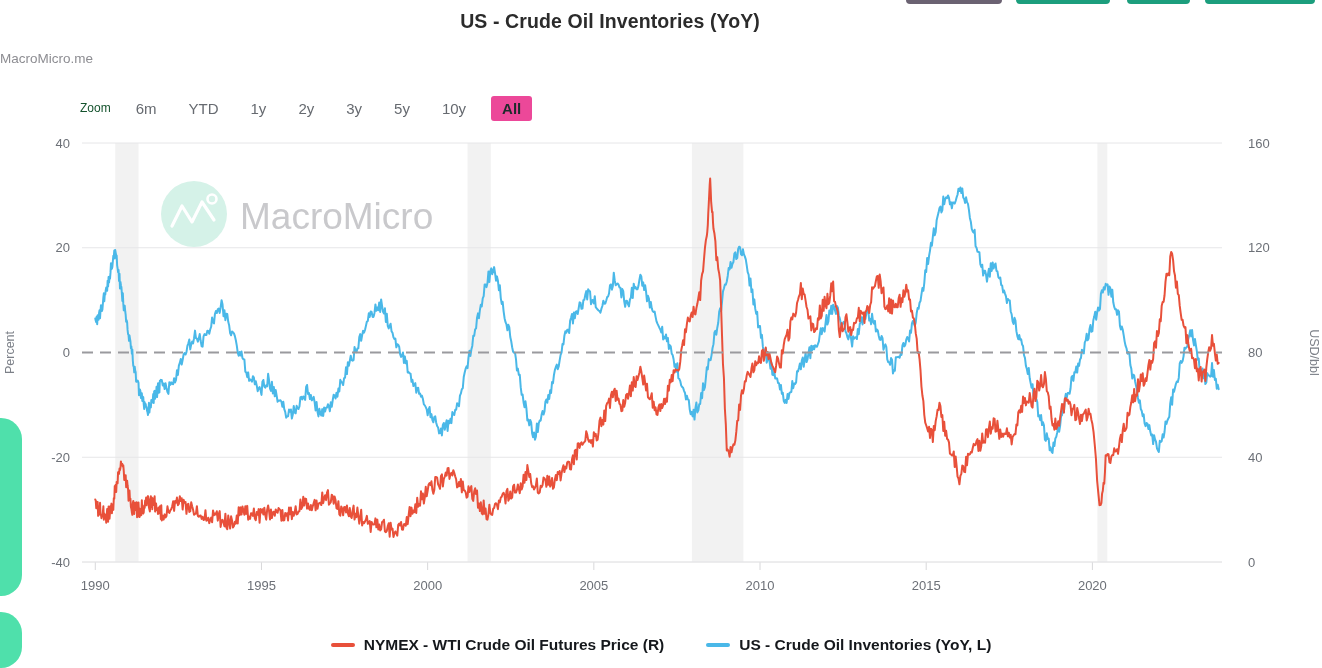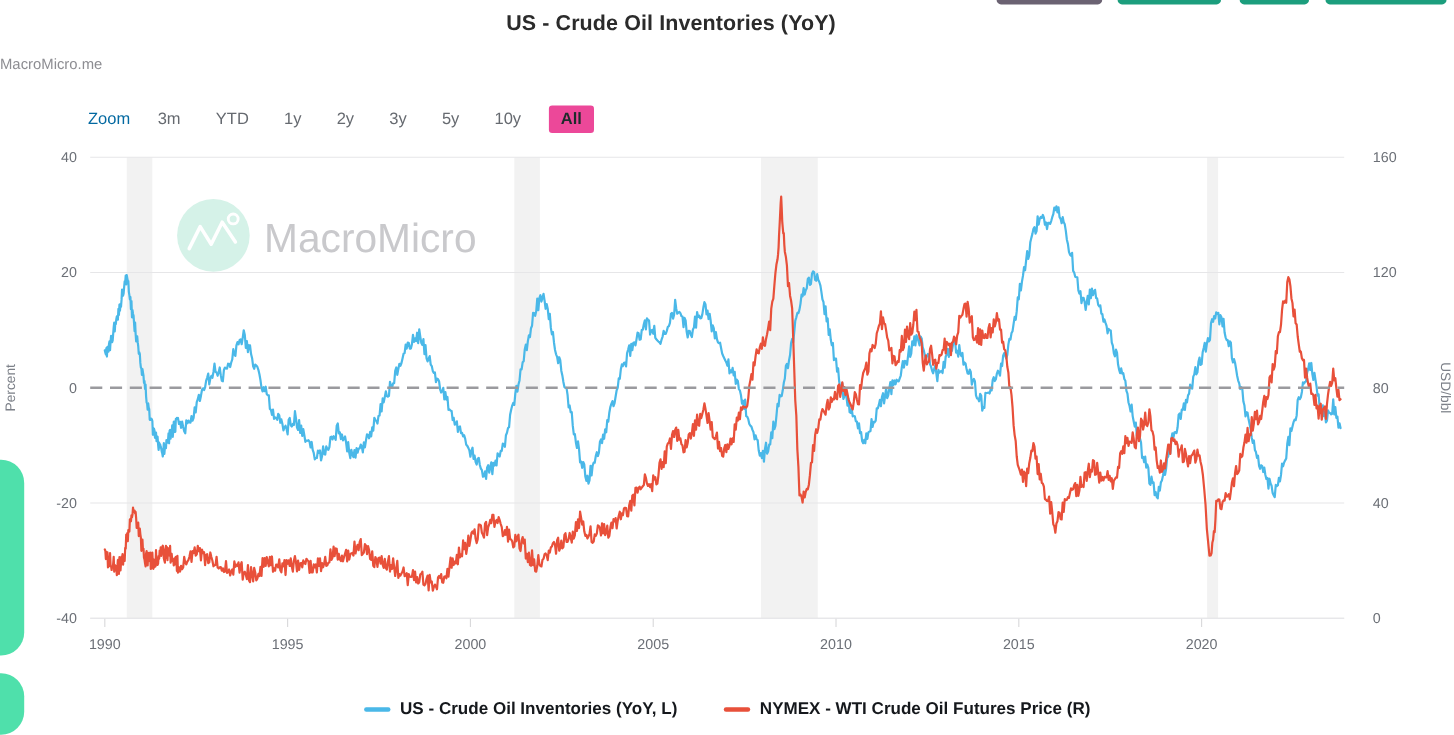--- a/index.html
+++ b/index.html
@@ -21,21 +21,21 @@
     position:absolute;top:10px;left:0;width:1220px;text-align:center;
     font-size:19.5px;font-weight:bold;color:#2b2b2b;letter-spacing:.1px;
   }
   .subtitle{
     position:absolute;top:51px;left:0;width:1322px;text-align:left;
     font-size:13.5px;color:#8d8d92;
   }
 
   
   .zoombar{position:absolute;top:93px;left:80px;height:30px;display:flex;align-items:center;}
-  .zoomlabel{font-size:15px;color:#0369a1;margin-right:18px;}
+  .zoomlabel{font-size:12px;color:#14532d;margin-right:18px;}
   .zoombtn{
     font-size:15px;color:#666a70;margin-right:18px;padding:4px 7px;border-radius:3px;
     cursor:pointer;line-height:1;
   }
   .zoombtn.active{background:#ec4899;color:#1d2b2b;font-weight:bold;padding:5px 11px;}
 
   
   .chartwrap{position:absolute;left:0;top:0;width:1322px;height:668px;}
   svg.chart{display:block;}
 
@@ -69,21 +69,21 @@
     <div class="topbtn" style="left:1016px;width:94px;background:#1c9e7d;"></div>
     <div class="topbtn" style="left:1127px;width:63px;background:#1c9e7d;"></div>
     <div class="topbtn" style="left:1205px;width:110px;background:#1c9e7d;"></div>
   </div>
 
   <div class="title">US - Crude Oil Inventories (YoY)</div>
   <div class="subtitle">MacroMicro.me</div>
 
   <div class="zoombar">
     <span class="zoomlabel">Zoom</span>
-    <span class="zoombtn">3m</span>
+    <span class="zoombtn">6m</span>
     <span class="zoombtn">YTD</span>
     <span class="zoombtn">1y</span>
     <span class="zoombtn">2y</span>
     <span class="zoombtn">3y</span>
     <span class="zoombtn">5y</span>
     <span class="zoombtn">10y</span>
     <span class="zoombtn active">All</span>
   </div>
 
   <div class="chartwrap">
@@ -130,26 +130,26 @@
         <text x="760.0174927113698" y="590" text-anchor="middle" class="axis-text">2010</text>
         <text x="926.1982507288615" y="590" text-anchor="middle" class="axis-text">2015</text>
         <text x="1092.3790087463533" y="590" text-anchor="middle" class="axis-text">2020</text>
         <text x="14" y="352.5" text-anchor="middle" class="axis-title" transform="rotate(-90 14 352.5)">Percent</text>
         <text x="1310" y="352.5" text-anchor="middle" class="axis-title" transform="rotate(90 1310 352.5)">USD/bbl</text>
       </svg>
   </div>
 
   <div class="legend">
     <div class="legitem">
+      <span class="legswatch" style="background:#e8503a"></span>
+      <span class="legtext">NYMEX - WTI Crude Oil Futures Price (R)</span>
+    </div>
+    <div class="legitem">
       <span class="legswatch" style="background:#4ab8e8"></span>
       <span class="legtext">US - Crude Oil Inventories (YoY, L)</span>
-    </div>
-    <div class="legitem">
-      <span class="legswatch" style="background:#e8503a"></span>
-      <span class="legtext">NYMEX - WTI Crude Oil Futures Price (R)</span>
     </div>
   </div>
 
   <div class="sidetab" style="top:418px;height:178px;">
     
   </div>
   <div class="sidetab" style="top:612px;height:56px;">
     
   </div>
 

